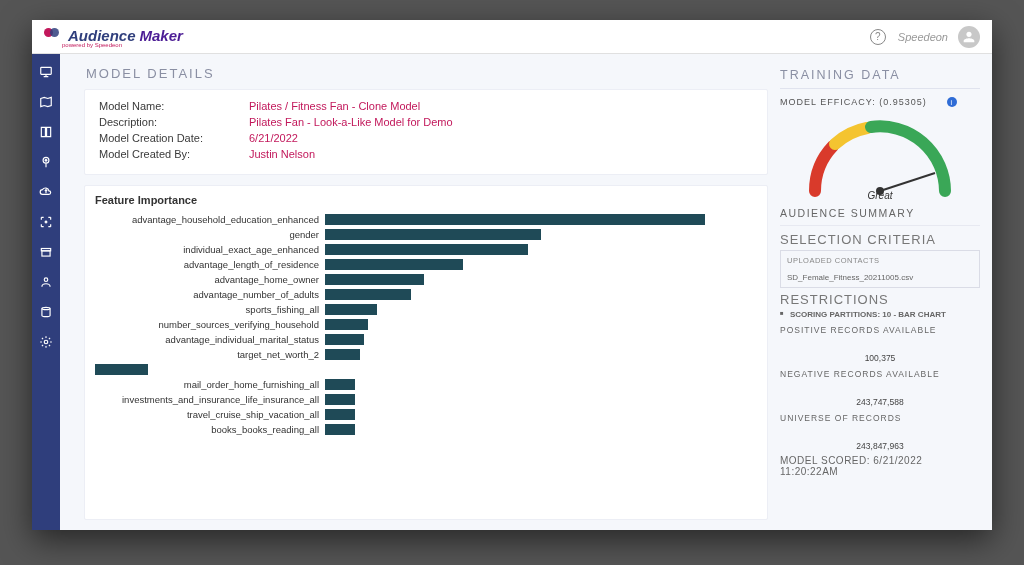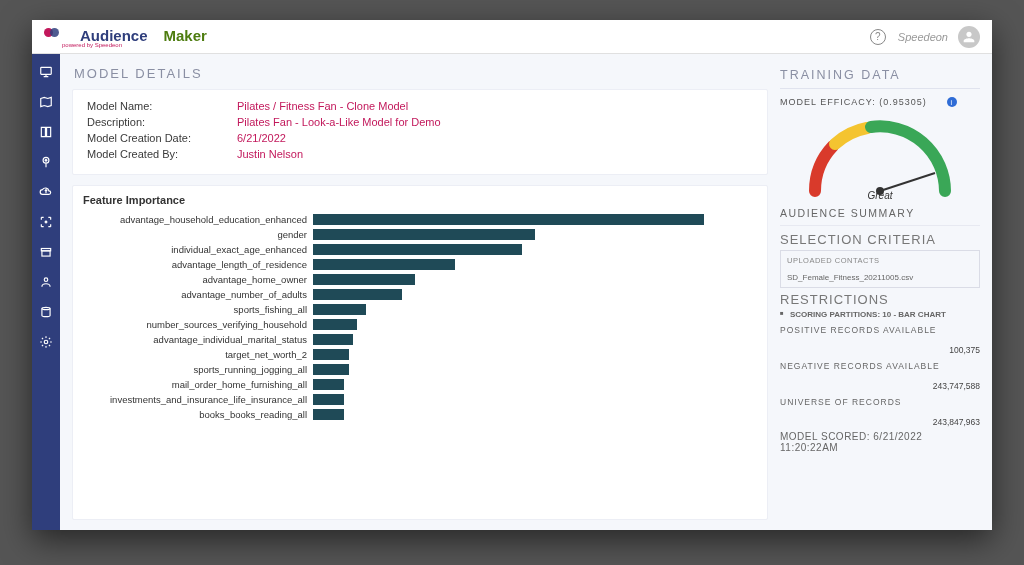--- a/index.html
+++ b/index.html
@@ -23,35 +23,35 @@
   }
   
   .header {
     height: 34px;
     border-bottom: 1px solid #e0e0e0;
     display: flex;
     align-items: center;
     padding: 0 12px;
   }
   .brand {
-    display: flex; align-items: baseline; gap: 16px;
-    font-weight: 600; font-size: 15px;
+    display: flex; align-items: baseline; gap: 4px;
+    font-weight: 600; font-size: 15px; font-style: italic;
   }
   .brand .logo-dots {
     width: 16px; height: 16px; margin-right: 4px;
     display: inline-block; position: relative;
   }
   .brand .logo-dots::before, .brand .logo-dots::after {
     content: ""; position: absolute; border-radius: 50%;
     width: 9px; height: 9px;
   }
   .brand .logo-dots::before { background:#c2185b; left:0; top:3px; }
   .brand .logo-dots::after  { background:#2f3e7c; left:6px; top:3px; opacity:.85; }
   .brand .word1 { color:#2f3e7c; }
-  .brand .word2 { color:#4d7c0f;text-align:right; }
+  .brand .word2 { color:#4c1d95;text-align:right; }
   .brand-sub { font-size:6px; color:#c2185b; margin-left:18px; margin-top:-2px; }
   .header .spacer { flex: 1; }
   .help-icon { width:16px; height:16px; border:1.3px solid #888; border-radius:50%;
     color:#888; font-size:10px; display:flex; align-items:center; justify-content:center;
     margin-right:12px; cursor:pointer; }
   .username { font-size:11px; color:#999; font-style:italic; margin-right:10px; }
   .avatar { width:22px; height:22px; background:#c8c8c8; border-radius:50%;
     display:flex; align-items:center; justify-content:center; }
   .avatar svg { width:16px; height:16px; fill:#fff; }
 
@@ -61,21 +61,21 @@
     width: 28px; background:#2f3e7c;
     display:flex; flex-direction:column; align-items:center;
     padding-top:10px; gap:14px;
   }
   .sidebar .nav-ic {
     width:16px; height:16px; display:flex; align-items:center; justify-content:center;
     color:#fff; cursor:pointer;
   }
   .sidebar .nav-ic svg { width:14px; height:14px; fill:#fff; stroke:#fff; }
 
-  .main { flex:1; background:#f5f7fb; padding:10px 12px 0 12px; display:flex; gap:12px; min-height:0; }
+  .main { flex:1; background:#f5f7fb; padding:10px 12px 0 24px; display:flex; gap:12px; min-height:0; }
 
   .left-col { flex:1; min-width:0; display:flex; flex-direction:column; }
   .page-title { font-size:13px; letter-spacing:2px; color:#8a8fa3; margin:2px 0 8px 2px; }
 
   .card {
     background:#fff; border:1px solid #eceef5; border-radius:2px;
     padding:10px 14px; margin-bottom:10px;
     font-size:11px;
   }
   .info-row { display:flex; margin-bottom:4px; }
@@ -101,21 +101,21 @@
   .gauge-text { position:absolute; width:100%; text-align:center; bottom:0; font-size:10px; font-style:italic; color:#333; }
 
   .section-h { font-size:10.5px; letter-spacing:1.5px; color:#666; margin:6px 0 4px 0; }
   .sub-h { font-size:13px; letter-spacing:1px; color:#777; margin-top:4px; }
   .sel-box { border:1px solid #dadce6; padding:5px 6px; margin-top:3px; font-size:8px; color:#666; }
   .sel-box .sb-title { font-size:7.5px; letter-spacing:.5px; color:#888; margin-bottom:8px; }
   .bullet-line { font-size:8px; color:#666; padding-left:10px; position:relative; margin-top:3px;font-weight:bold;}
   .bullet-line::before { content:"■"; position:absolute; left:0; top:0; font-size:6px; color:#666; }
 
   .stat { font-size:8.5px; letter-spacing:1px; color:#666; margin-top:6px; }
-  .stat .val { display:block; text-align:right; color:#444; letter-spacing:0; margin-top:10px; }
+  .stat .val { display:block; text-align:center; color:#444; letter-spacing:0; margin-top:18px; }
 
   .scored { font-size:10px; letter-spacing:.5px; color:#666; margin-top:4px; }
 
   hr.thin { border:none; border-top:1px solid #e7e9f1; margin:6px 0; }
 </style>
 </head>
 <body>
 
 <div class="window">
 
@@ -281,33 +281,38 @@
                   <div class="bar" style="width: 9%;"></div>
                 </div>
               </div>
               <div class="bar-row">
                 <div class="lbl">target_net_worth_2</div>
                 <div class="track">
                   <div class="bar" style="width: 8%;"></div>
                 </div>
               </div>
               <div class="bar-row">
-                <div class="lbl">sports_running_jogging_all</div>
                 <div class="track">
                   <div class="bar" style="width: 8%;"></div>
                 </div>
               </div>
               <div class="bar-row">
                 <div class="lbl">mail_order_home_furnishing_all</div>
                 <div class="track">
                   <div class="bar" style="width: 7%;"></div>
                 </div>
               </div>
               <div class="bar-row">
                 <div class="lbl">investments_and_insurance_life_insurance_all</div>
+                <div class="track">
+                  <div class="bar" style="width: 7%;"></div>
+                </div>
+              </div>
+              <div class="bar-row">
+                <div class="lbl">travel_cruise_ship_vacation_all</div>
                 <div class="track">
                   <div class="bar" style="width: 7%;"></div>
                 </div>
               </div>
               <div class="bar-row">
                 <div class="lbl">books_books_reading_all</div>
                 <div class="track">
                   <div class="bar" style="width: 7%;"></div>
                 </div>
               </div>

